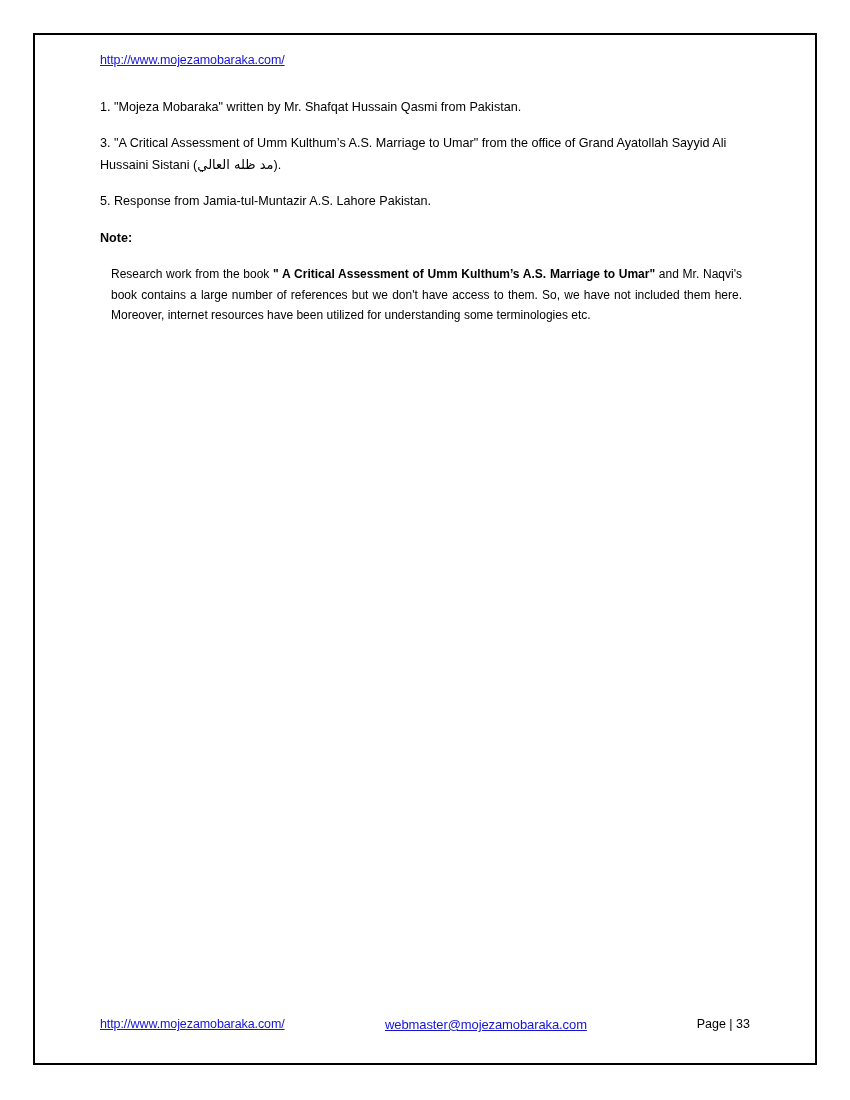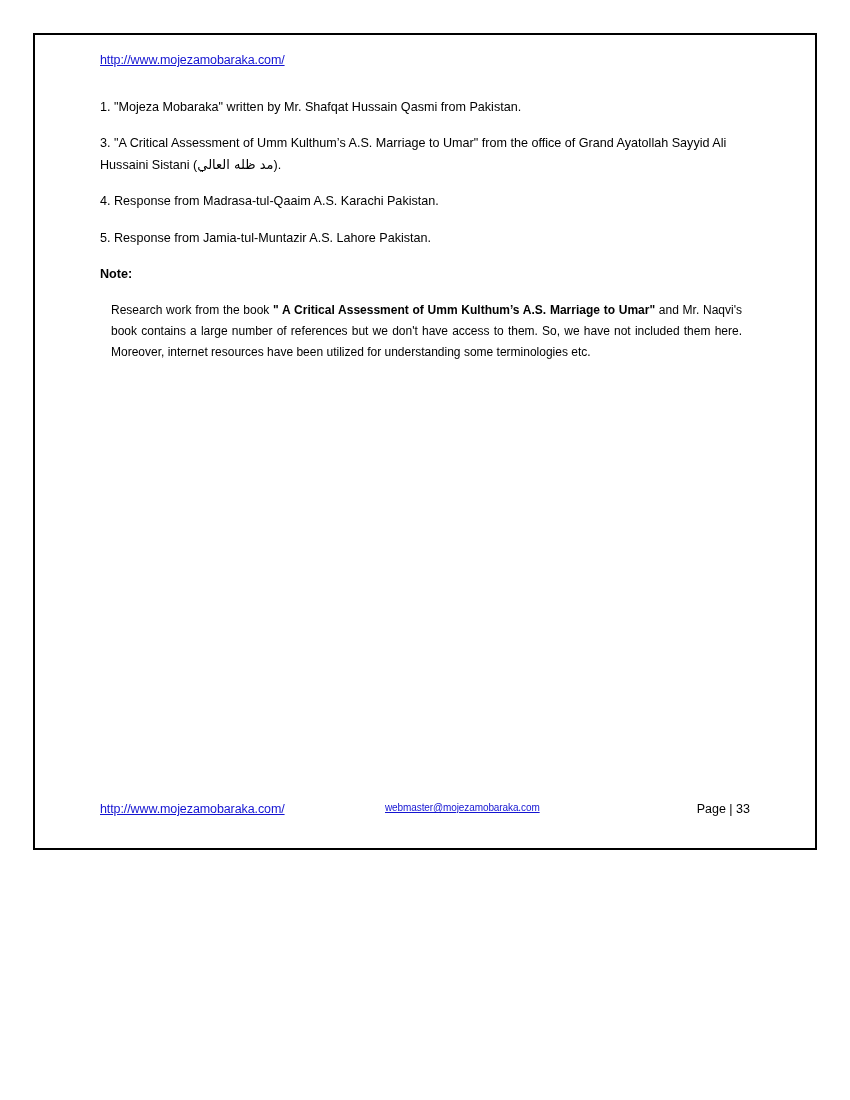--- a/index.html
+++ b/index.html
@@ -15,21 +15,21 @@
     position: relative;
     overflow: hidden;
   }
 
   
   .page-frame {
     position: absolute;
     left: 33px;
     top: 33px;
     width: 784px;
-    height: 817px;
+    height: 1032px;
     border: 2px solid #000000;
     box-sizing: border-box;
     background: #ffffff;
   }
 
   .page-inner {
     position: absolute;
     left: 0;
     top: 0;
     right: 0;
@@ -129,21 +129,21 @@
     font-size: 12.5px;
     color: #1414d2;
     text-decoration: underline;
     white-space: nowrap;
     letter-spacing: -0.1px;
   }
   .footer-mail {
     position: absolute;
     left: 285px;
     top: 0;
-    font-size: 10px;
+    font-size: 13px;
     color: #1414d2;
     text-decoration: underline;
     white-space: nowrap;
     letter-spacing: -0.1px;
   }
   .footer-page {
     position: absolute;
     right: 3px;
     top: 0;
     font-size: 12.5px;
@@ -162,21 +162,20 @@
     </div>
 
     <div class="content">
 
 
       <p class="ref-item">1. "Mojeza Mobaraka" written by Mr. Shafqat Hussain Qasmi from Pakistan.</p>
 
 
       <p class="ref-item"><span>3. "A Critical Assessment of Umm Kulthum’s A.S. Marriage to Umar" from the office of Grand Ayatollah Sayyid Ali Hussaini Sistani (</span><span class="ar-inline">مد ظله العالي</span><span>).</span></p>
 
-      <p class="ref-item">4.  Response from Madrasa-tul-Qaaim A.S. Karachi Pakistan.</p>
 
       <p class="ref-item">5.  Response from Jamia-tul-Muntazir A.S. Lahore Pakistan.</p>
 
       <div class="note-label">Note:</div>
 
       <p class="note-body"><span>Research work from the book </span><b>" A Critical Assessment of Umm Kulthum’s A.S. Marriage to Umar"</b><span> and Mr. Naqvi's book contains a large number of references but we don't have access to them. So, we have not included them here. Moreover, internet resources have been utilized for understanding some terminologies etc.</span></p>
 
     </div>
 
     <div class="doc-footer">

